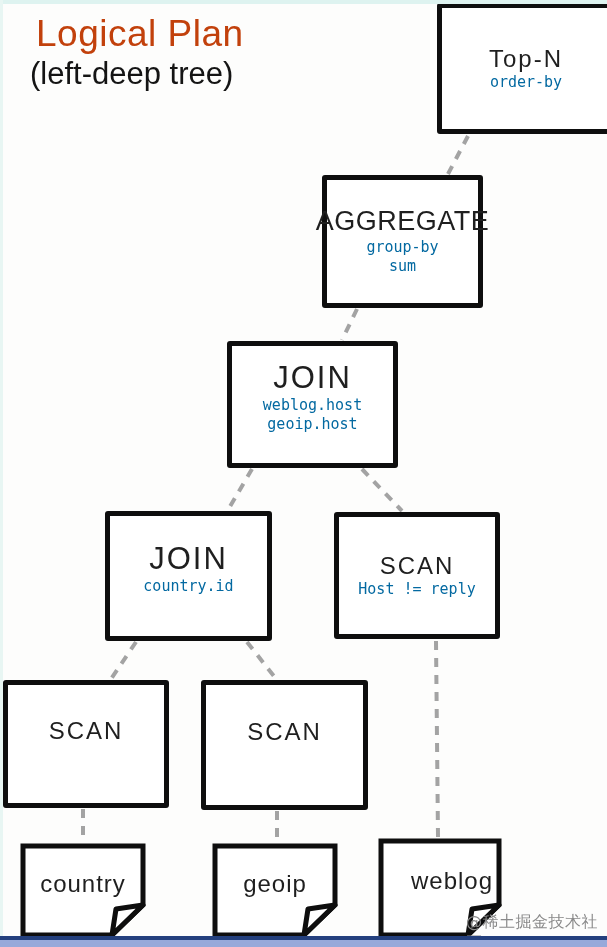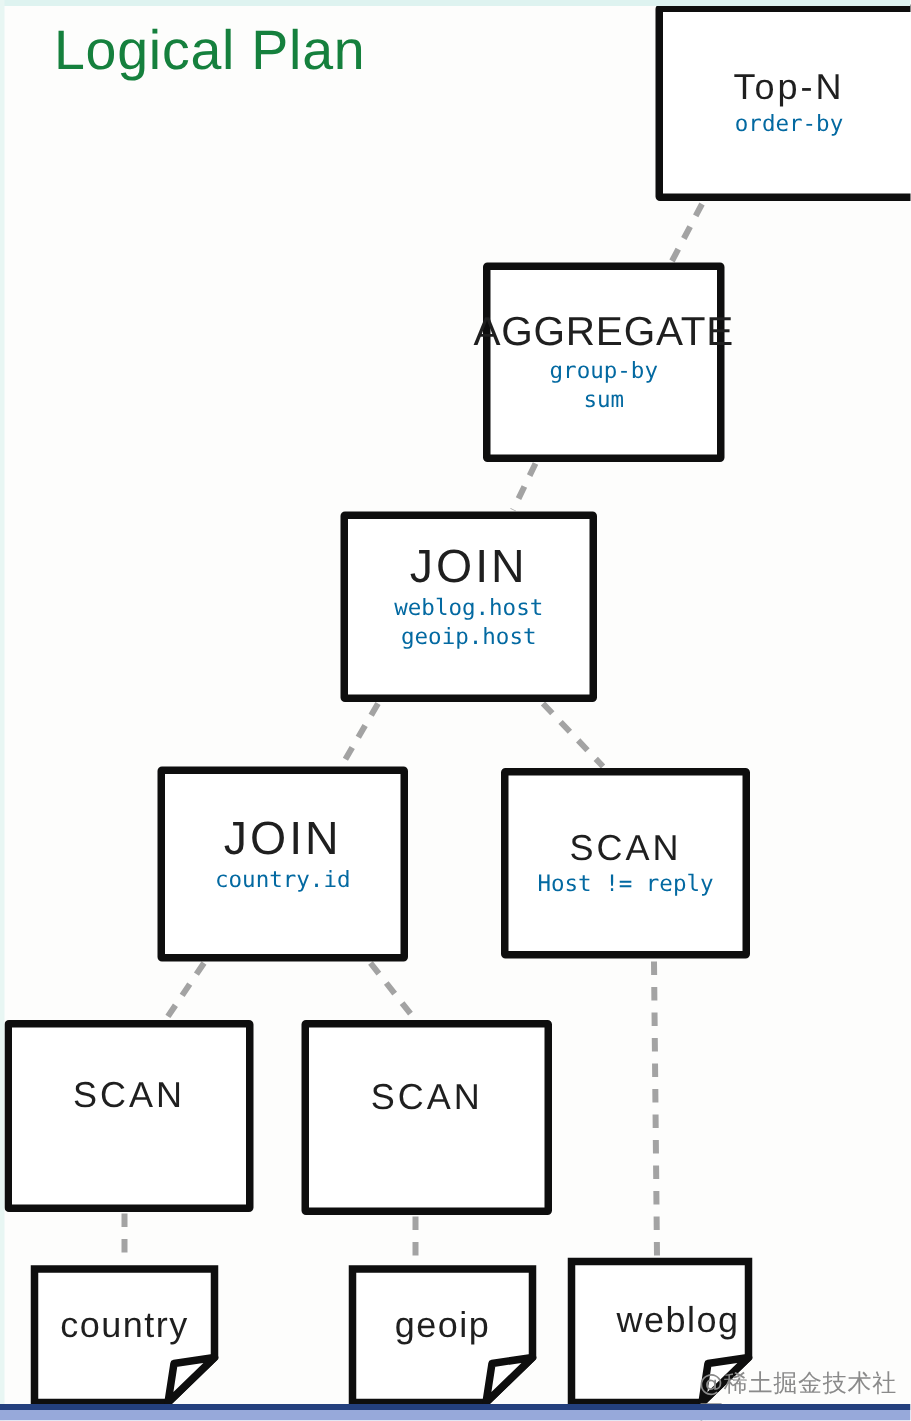--- a/index.html
+++ b/index.html
@@ -11,21 +11,21 @@
     font-family: "Liberation Sans", sans-serif;
     color: #1a1a1a;
   }
   
   .frame-top { position: absolute; top: 0; left: 0; width: 100%; height: 4px; background: #def3f0; z-index: 6; }
   .frame-left { position: absolute; top: 0; left: 0; width: 3px; height: 100%; background: #e8f6f3; z-index: 6; }
   .bottom-bar-dark { position: absolute; left: 0; top: 936px; width: 100%; height: 4px; background: #24407e; z-index: 7; }
   .bottom-bar-light { position: absolute; left: 0; top: 940px; width: 100%; height: 7px; background: #97a9da; z-index: 7; }
 
   .page-title { position: absolute; left: 36px; top: 12px; z-index: 3; line-height: 1.18; }
-  .page-title .t1 { font-size: 37px; font-weight: 500; letter-spacing: 0.5px; color: #15803d; }
+  .page-title .t1 { font-size: 37px; font-weight: 500; letter-spacing: 0.5px; color: #c2410c; }
   .page-title .t2 { font-size: 31px; font-weight: 400; color: #141414; margin-left: -6px; }
 
   svg.edges { position: absolute; left: 0; top: 0; z-index: 1; }
   svg.edges line { stroke: #a3a3a3; stroke-width: 4; stroke-dasharray: 9 8; }
 
   .node {
     position: absolute;
     background: #ffffff;
     border: 5px solid #0e0e0e;
     border-radius: 3px;
@@ -51,21 +51,21 @@
   #node-join-host   { left: 227px; top: 341px; width: 171px; height: 127px; padding-bottom: 14px; }
   #node-join-host .title { font-size: 31px; }
   #node-join-country{ left: 105px; top: 511px; width: 167px; height: 130px; padding-bottom: 14px; overflow: visible; }
   #node-join-country .title { font-size: 31px; }
   #node-scan-weblog { left: 334px; top: 512px; width: 166px; height: 127px; }
   #node-scan-country{ left: 3px;   top: 680px; width: 166px; height: 128px; padding-bottom: 26px; }
   #node-scan-geoip  { left: 201px; top: 680px; width: 167px; height: 130px; padding-bottom: 26px; }
 
   .doc { position: absolute; z-index: 2; }
   #doc-country { left: 20px;  top: 843px; width: 126px; height: 95px; }
-  #doc-geoip   { left: 212px; top: 843px; width: 126px; height: 95px; margin-left: 20px; }
+  #doc-geoip   { left: 212px; top: 843px; width: 126px; height: 95px; }
   #doc-weblog  { left: 378px; top: 838px; width: 148px; height: 100px; }
   .doc svg { position: absolute; left: 0; top: 0; }
   .doc .doc-label {
     position: absolute; left: 0; top: 0; width: 100%; height: 100%;
     display: flex; align-items: center; justify-content: center;
     font-size: 24px; letter-spacing: 1px; color: #1f1f1f; padding-bottom: 14px;
   }
 
   .watermark {
     position: absolute; left: 466px; top: 912px; z-index: 5;
@@ -74,20 +74,21 @@
   }
 </style>
 </head>
 <body>
 
 <div class="frame-top"></div>
 <div class="frame-left"></div>
 
 <div class="page-title">
   <div class="t1">Logical Plan</div>
+  <div class="t2">(left-deep tree)</div>
 </div>
 
 <svg class="edges" width="607" height="947">
   <line x1="468" y1="136" x2="448" y2="174"></line>
   <line x1="357" y1="309" x2="342" y2="340"></line>
   <line x1="252" y1="469" x2="228" y2="510"></line>
   <line x1="362" y1="469" x2="402" y2="511"></line>
   <line x1="136" y1="642" x2="111" y2="679"></line>
   <line x1="247" y1="642" x2="277" y2="680"></line>
   <line x1="436" y1="641" x2="438" y2="837"></line>

